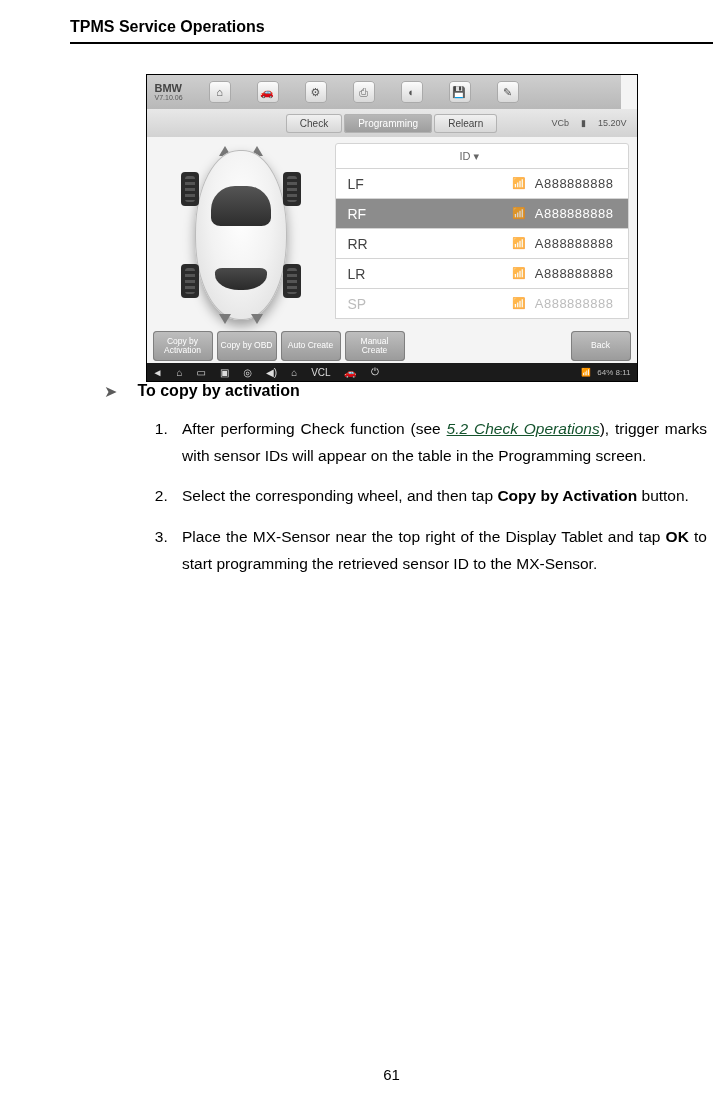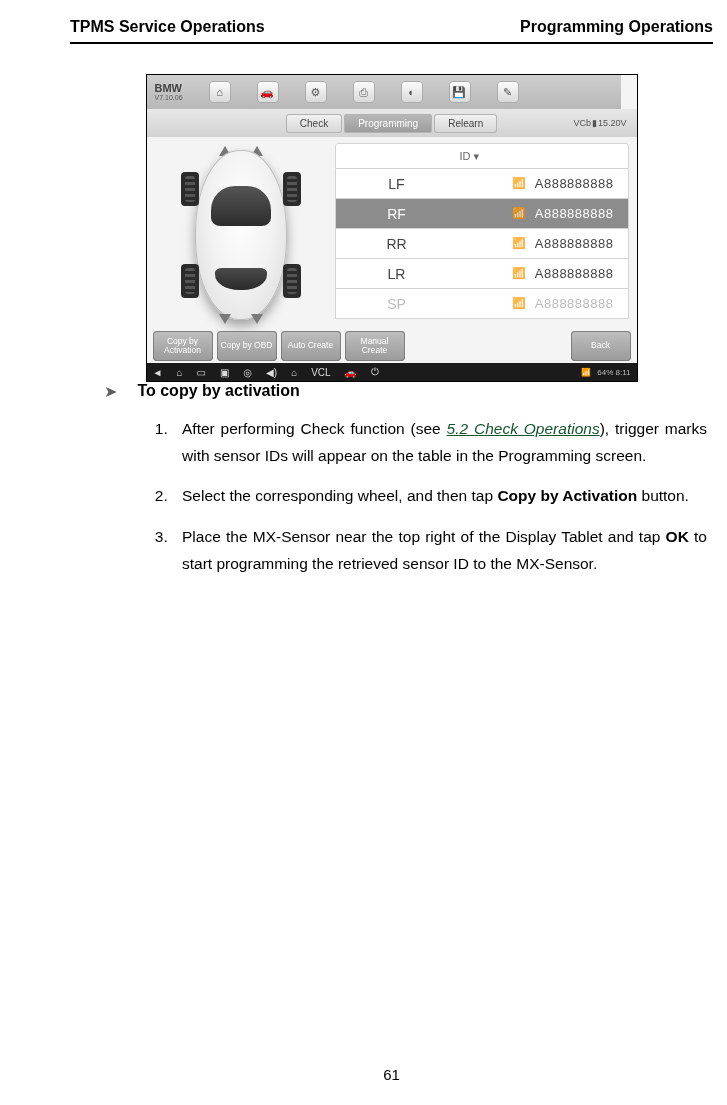--- a/index.html
+++ b/index.html
@@ -20,21 +20,21 @@
   .topbar .ticon { width: 22px; height: 22px; border-radius: 4px;
                    background: linear-gradient(#fdfdfd,#d8d8d8); box-shadow: inset 0 0 0 1px #aaa;
                    display: flex; align-items: center; justify-content: center; color: #555; }
 
   
   .tabrow { position: absolute; top: 34px; left: 0; right: 0; height: 28px;
             background: linear-gradient(#e8e8e8,#d2d2d2); display: flex; align-items: center; justify-content: center; gap: 2px; font-size: 10px; }
   .tabbtn { padding: 4px 14px; border-radius: 3px; background: linear-gradient(#f2f2f2,#d6d6d6);
             box-shadow: inset 0 0 0 1px #b3b3b3; color: #444; }
   .tabbtn.active { background: linear-gradient(#b8b8b8,#9c9c9c); color: #fff; }
-  .vcright { position: absolute; right: 10px; display: flex; align-items: flex-end; gap: 1px; font-size: 9px; color: #555; }
+  .vcright { position: absolute; right: 10px; display: flex; align-items: flex-end; gap: 12px; font-size: 9px; color: #555; }
 
   
   .mainarea { position: absolute; top: 62px; bottom: 48px; left: 0; right: 0; display: flex; }
   .leftcar { width: 188px; position: relative; display: flex; align-items: center; justify-content: center; }
   .carbody { position: relative; width: 92px; height: 170px; border-radius: 44px/82px;
              background: radial-gradient(ellipse at 50% 38%, #fff 0%, #f2f2f2 48%, #d9d9d9 100%);
              box-shadow: 0 6px 12px rgba(0,0,0,.35), inset 0 0 0 1px #bbb; }
   .windshield { position: absolute; left: 16px; right: 16px; top: 36px; height: 40px;
                 background: linear-gradient(#555,#2d2d2d); border-radius: 40% 40% 16% 16%/60% 60% 20% 20%; }
   .rearglass { position: absolute; left: 20px; right: 20px; bottom: 30px; height: 22px;
@@ -47,21 +47,21 @@
   .tri { position: absolute; width: 0; height: 0; border-left: 6px solid transparent; border-right: 6px solid transparent; border-bottom: 10px solid #7a7a7a; }
   .tri.lf { left: 24px; top: -4px; } .tri.rf { right: 24px; top: -4px; }
   .tri.lr { left: 24px; bottom: -4px; transform: rotate(180deg); }
   .tri.rr { right: 24px; bottom: -4px; transform: rotate(180deg); }
 
   .righttable { flex: 1; padding: 6px 8px 0 0; }
   .thead { display: flex; height: 26px; align-items: center; background: #fff; border: 1px solid #d4d4d4; border-radius: 3px 3px 0 0; }
   .thead .c1 { width: 110px; } .thead .c2 { flex: 1; padding-left: 14px; font-size: 11px; color: #666; }
   .row { display: flex; height: 30px; align-items: center; background: #fff; border: 1px solid #d4d4d4; border-top: none; }
   .row.sel { background: #8c8c8c; color: #fff; }
-  .row .c1 { width: 110px; padding-left: 12px; font-size: 14px; text-align: center; }
+  .row .c1 { width: 110px; padding-left: 12px; font-size: 14px; }
   .row .c2 { flex: 1; display: flex; justify-content: flex-end; align-items: center; gap: 8px; padding-right: 14px; font-size: 13px; letter-spacing: .5px; }
   .row.sp .c1, .row.sp .c2 { color: #bcbcbc; }
   .wifi { font-size: 11px; opacity: .7; }
 
   
   .btnrow { position: absolute; left: 6px; right: 6px; bottom: 20px; height: 30px; display: flex; gap: 4px; align-items: center; }
   .sbtn { width: 60px; height: 30px; border-radius: 4px; background: linear-gradient(#bfbfbf,#9a9a9a);
           box-shadow: inset 0 0 0 1px #7f7f7f; color: #fff; font-size: 8.5px; line-height: 1.1;
           display: flex; align-items: center; justify-content: center; text-align: center; padding: 0 3px; }
   .spacer { flex: 1; }
@@ -87,21 +87,20 @@
 
   .pageno { position: absolute; bottom: 22px; left: 0; right: 0; text-align: center; font-size: 15px; }
 </style>
 </head>
 <body>
 
 <div class="page">
 
   <div class="hdr">
     <span>TPMS Service Operations</span>
-    <span>Programming Operations</span>
   </div>
   <hr class="hdr-line">
 
   <div class="shot-wrap">
     <div class="shot">
 
       <div class="topbar">
         <div>
           <div class="brand">BMW</div>
           <div class="ver">V7.10.06</div>

